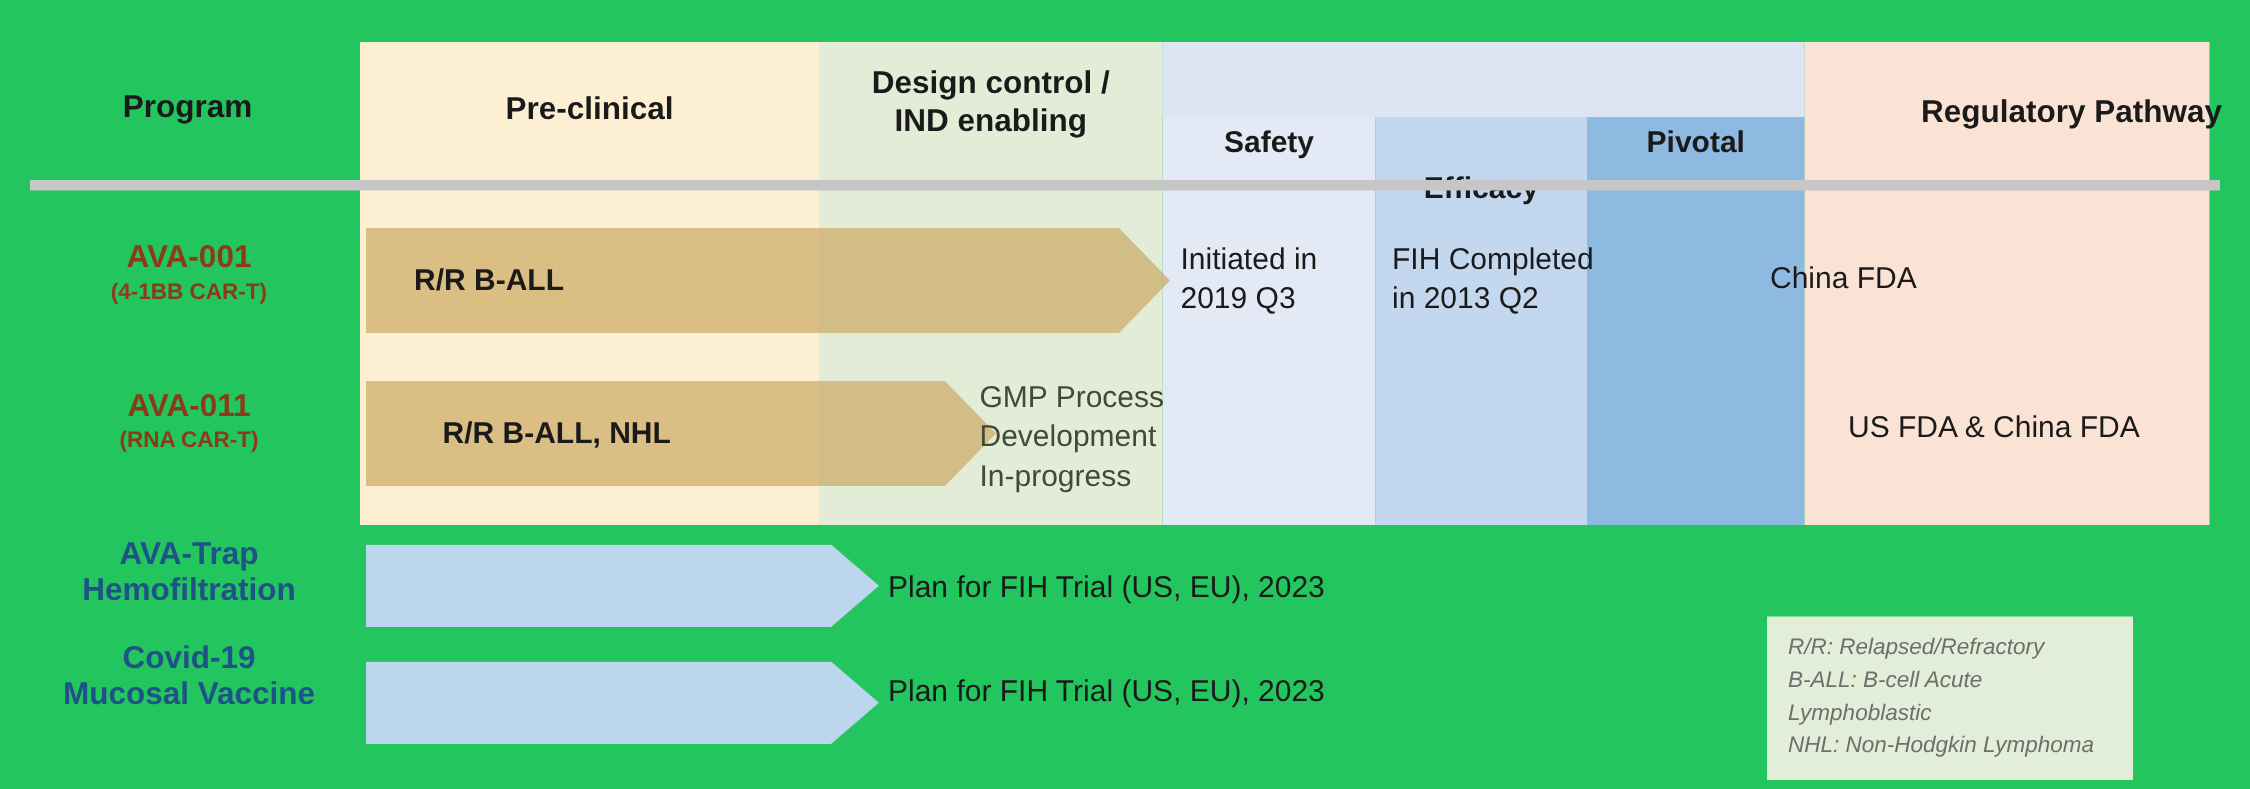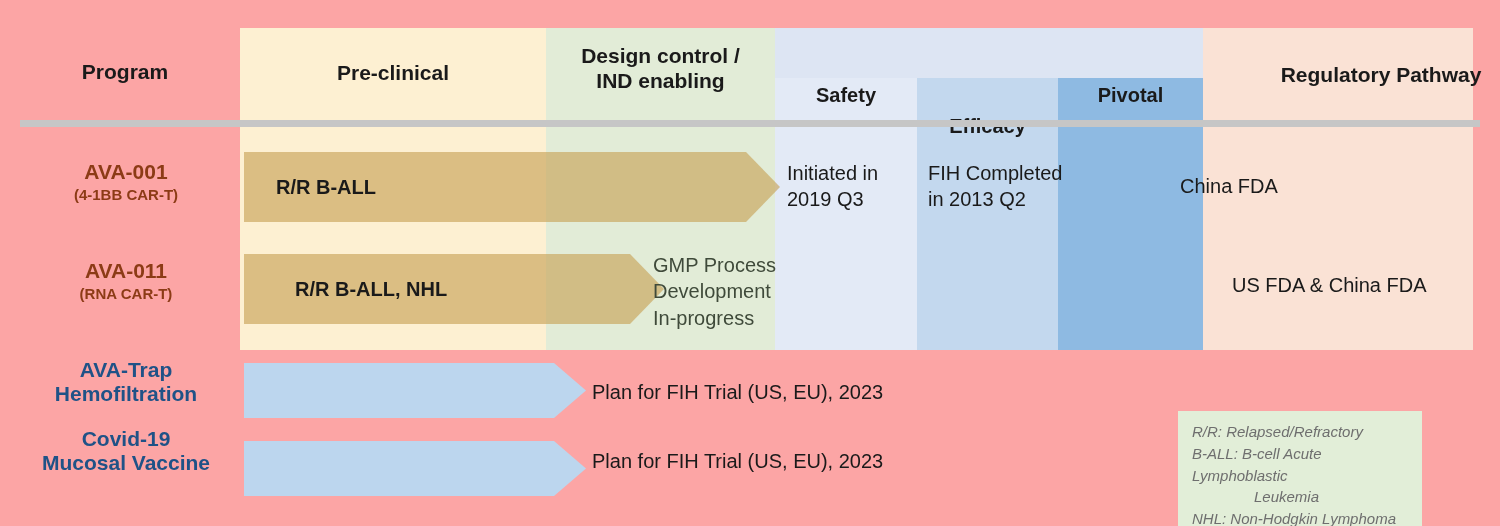--- a/index.html
+++ b/index.html
@@ -4,21 +4,21 @@
 <style>
   html, body {
     margin: 0;
     padding: 0;
     background: #ffffff;
   }
   #canvas {
     position: relative;
     width: 1500px;
     height: 526px;
-    background: #fca5a5;
+    background: #22c55e;
     font-family: "Liberation Sans", sans-serif;
     overflow: hidden;
   }
 
   
   .band {
     position: absolute;
     top: 28px;
     height: 322px;
   }
@@ -226,17 +226,16 @@
   </div>
 
   <div class="note note-reg-001">China FDA</div>
   <div class="note note-reg-011">US FDA &amp; China FDA</div>
   <div class="note note-plan-trap">Plan for FIH Trial (US, EU), 2023</div>
   <div class="note note-plan-cov">Plan for FIH Trial (US, EU), 2023</div>
 
   <div class="legend">
     <span class="legend-line">R/R: Relapsed/Refractory</span>
     <span class="legend-line">B-ALL: B-cell Acute Lymphoblastic</span>
-    <span class="legend-indent">Leukemia</span>
     <span class="legend-line">NHL: Non-Hodgkin Lymphoma</span>
   </div>
 
 </div>
 
 </body></html>

